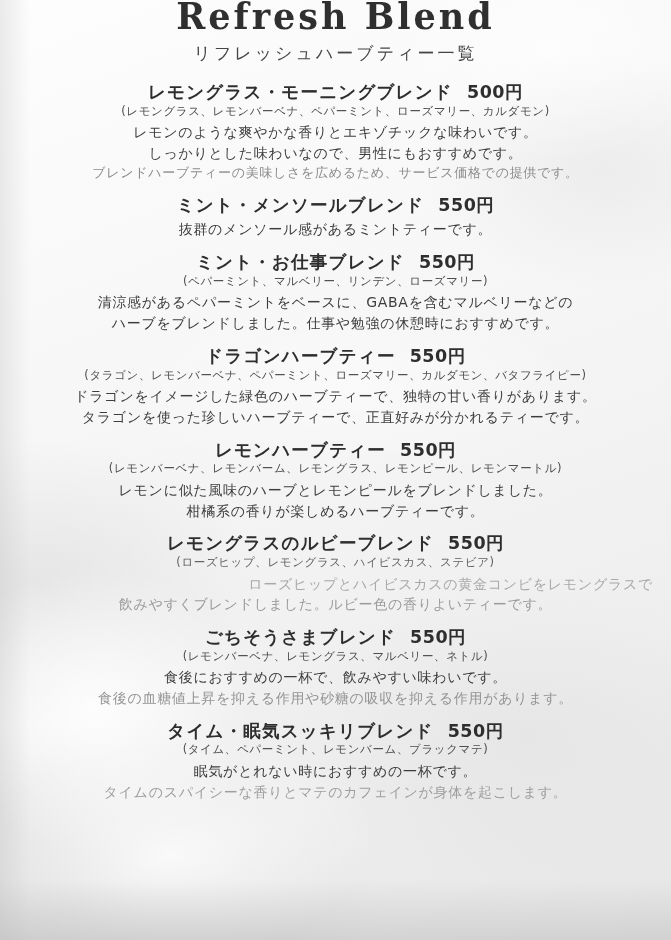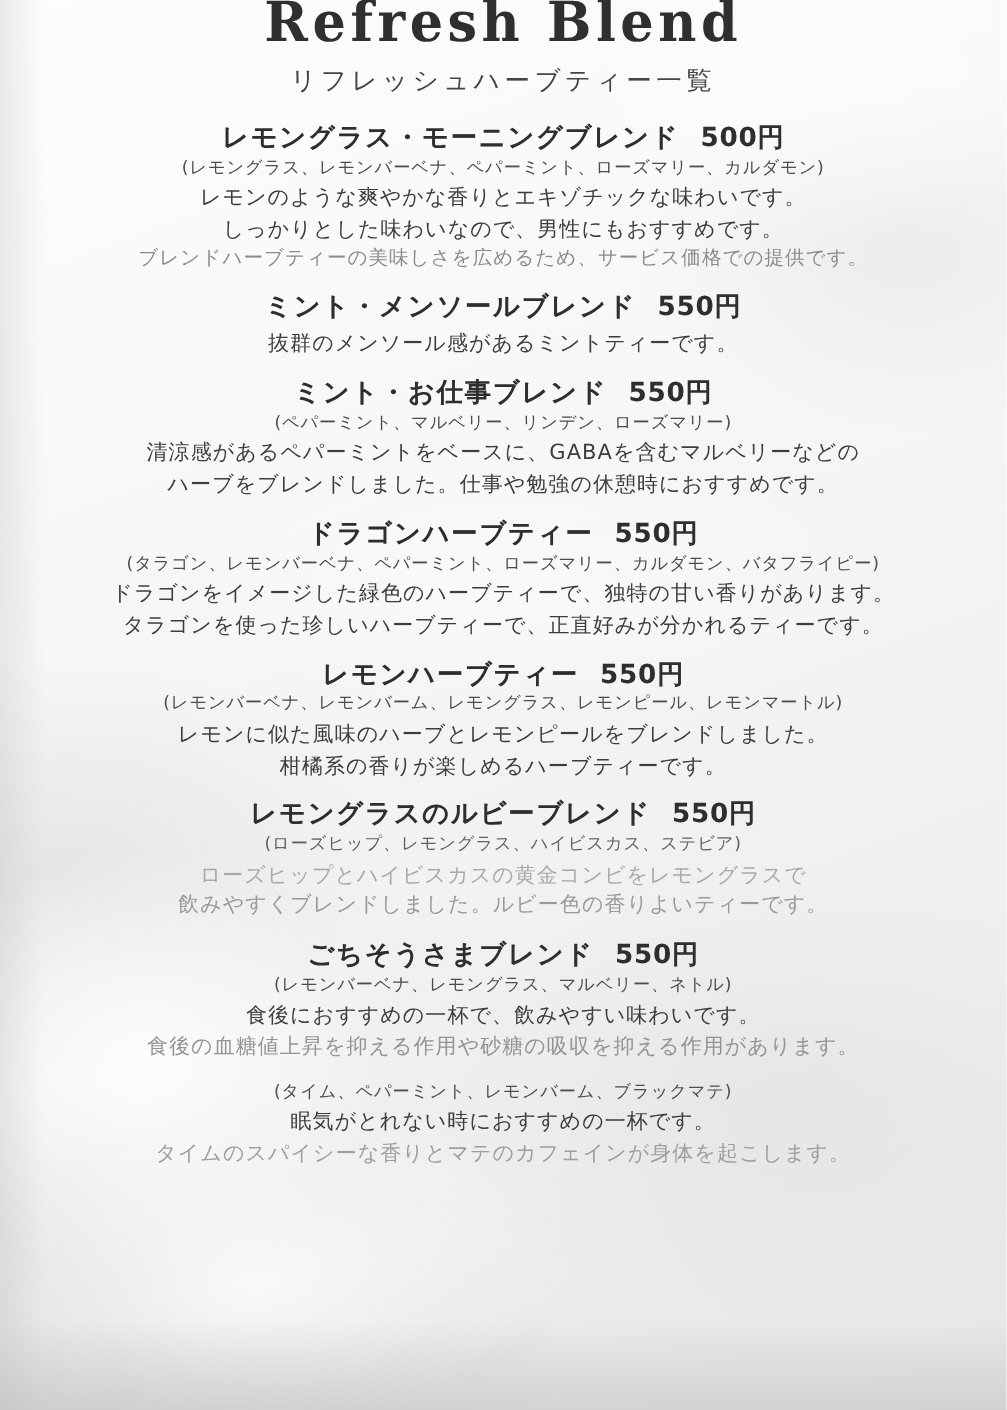--- a/index.html
+++ b/index.html
@@ -122,22 +122,22 @@
     font-size: 14px;
     color: #3d3d3d;
     letter-spacing: 0.7px;
     line-height: 1.48;
     margin-top: 3px;
   }
   .item-desc .line {
     display: block;
   }
 
-  .item.i6 .item-desc .line:nth-child(1) { color: #a9a9a9; }
-  .item.i6 .item-desc .line:nth-child(2) { color: #9a9a9a; font-family: Liberation Serif, serif; }
+  .item.i6 .item-desc .line:nth-child(1) { color: #a9a9a9; text-align: right; }
+  .item.i6 .item-desc .line:nth-child(2) { color: #9a9a9a; }
   .item.i7 .item-desc .line:nth-child(2) { color: #949494; }
   .item.i8 .item-desc .line:nth-child(2) { color: #9e9e9e; }
 
   .item.i1 .item-desc .line:nth-child(3) { color: #8b8b8b; font-size: 13px; }
   .item.i6 .item-sub { color: #616161; }
 </style>
 </head>
 <body>
 
 <div id="sheet">
@@ -228,20 +228,23 @@
           <span>ごちそうさまブレンド</span><span class="item-price">550円</span>
         </div>
         <div class="item-sub">(レモンバーベナ、レモングラス、マルベリー、ネトル)</div>
         <div class="item-desc">
           <span class="line">食後におすすめの一杯で、飲みやすい味わいです。</span>
           <span class="line">食後の血糖値上昇を抑える作用や砂糖の吸収を抑える作用があります。</span>
         </div>
       </div>
 
       <div class="item i8">
+        <div class="item-head">
+          <span>タイム・眠気スッキリブレンド</span><span class="item-price">550円</span>
+        </div>
         <div class="item-sub">(タイム、ペパーミント、レモンバーム、ブラックマテ)</div>
         <div class="item-desc">
           <span class="line">眠気がとれない時におすすめの一杯です。</span>
           <span class="line">タイムのスパイシーな香りとマテのカフェインが身体を起こします。</span>
         </div>
       </div>
 
     </div>
   </div>
 </div>

